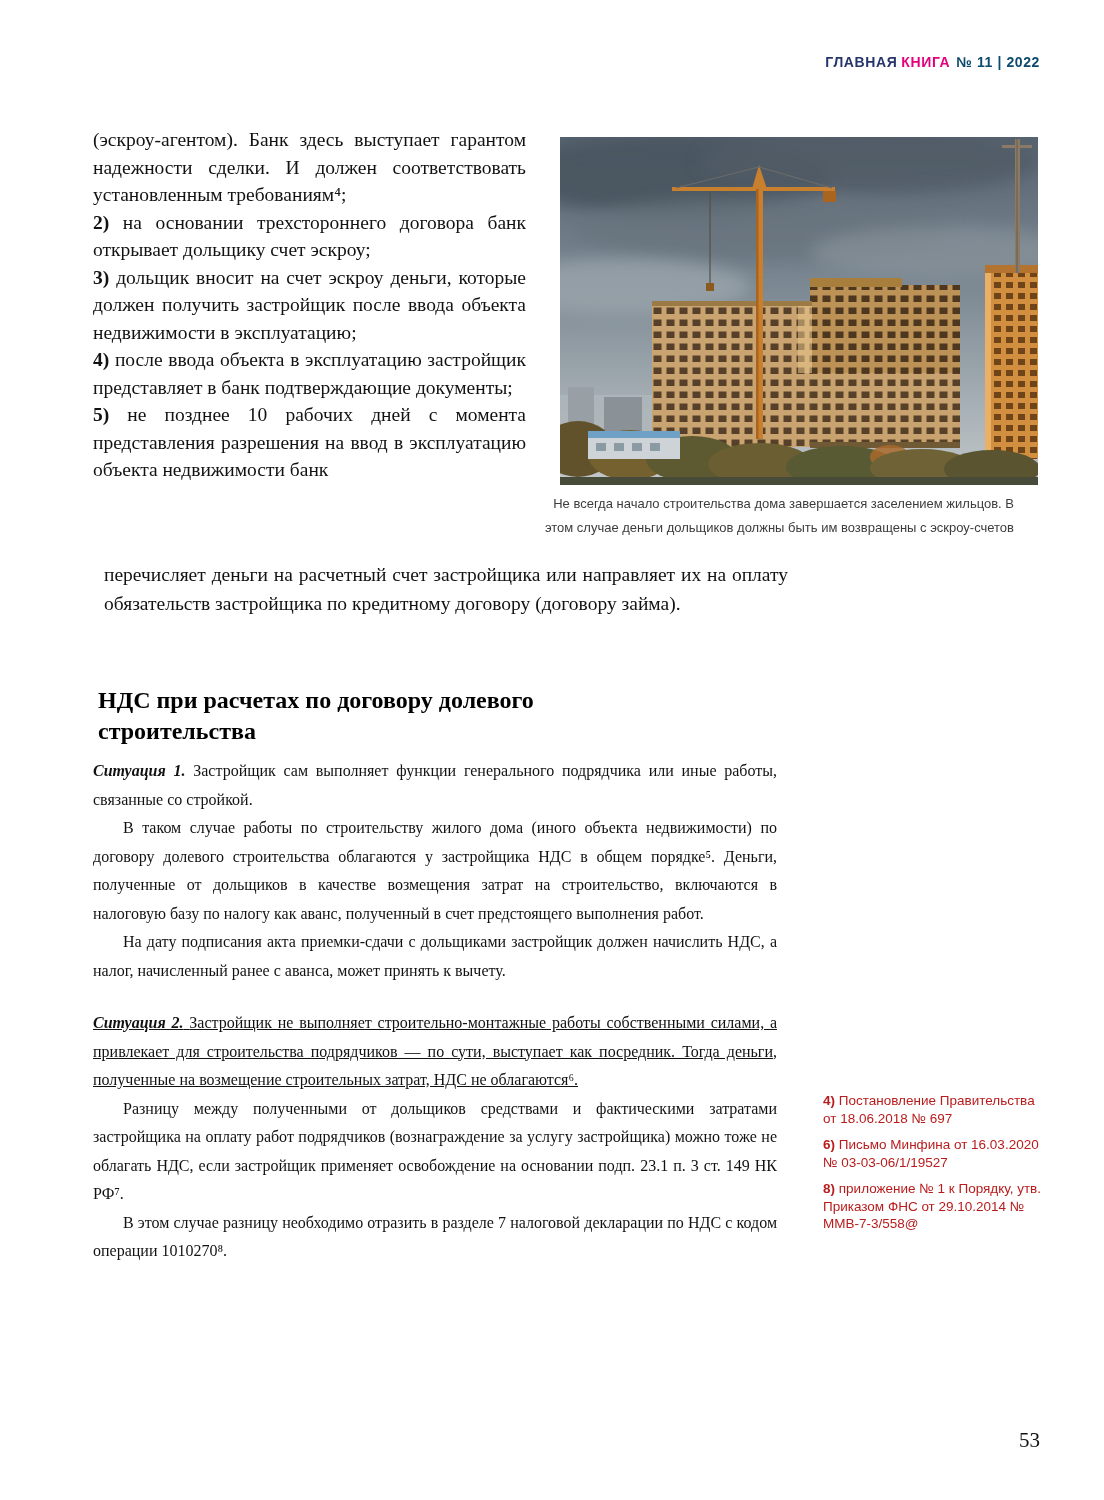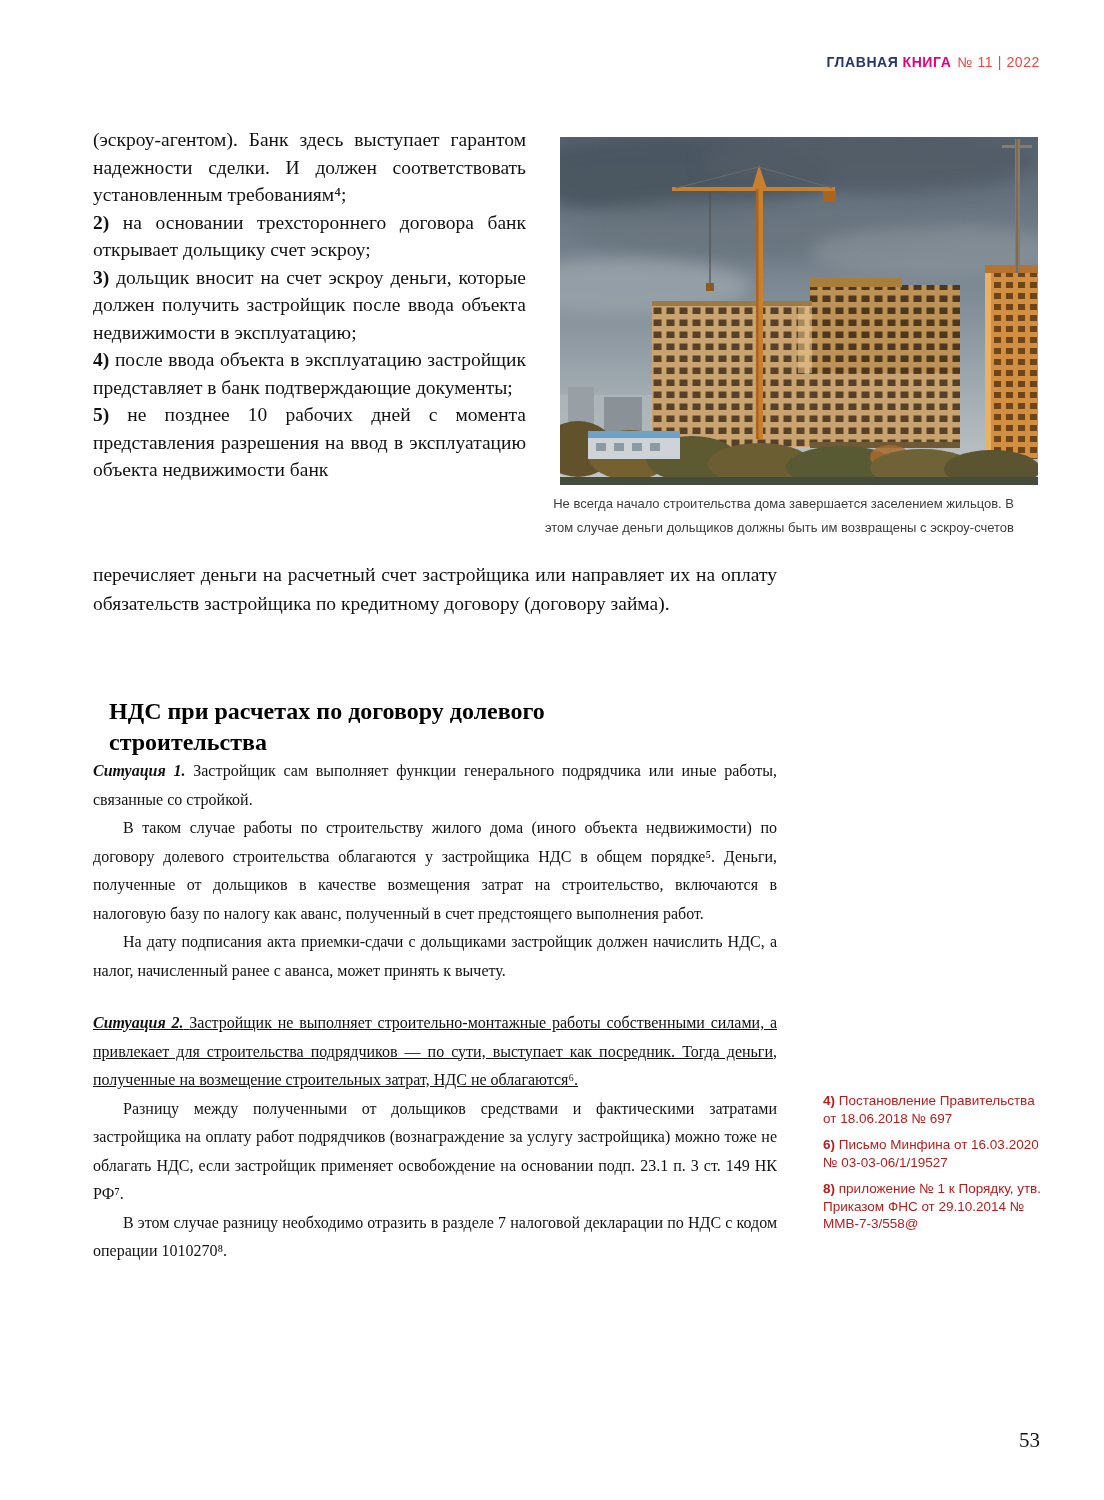--- a/index.html
+++ b/index.html
@@ -10,46 +10,46 @@
   }
 
   
   .masthead {
     position:absolute; top:54px; right:64px;
     font-family:"Liberation Sans","DejaVu Sans",sans-serif;
     font-weight:700; font-size:14px; letter-spacing:.6px; color:#26356b;
     white-space:nowrap;
   }
   .brand-accent { color:#e6007e; margin:0 4px; }
-  .issue { color:#ef4444; margin-left:2px; font-weight:400; }
+  .issue { color:#0c4a6e; margin-left:2px; font-weight:700; }
 
   
   .left-col {
     position:absolute; left:93px; top:126px; width:433px;
     font-size:19.5px; line-height:27.5px; text-align:justify;
   }
   .left-col p { margin:0; }
   .lead-num { font-weight:700; }
 
   .photo { position:absolute; left:560px; top:137px; width:478px; height:348px; margin:0; }
   .photo svg { display:block; width:100%; height:100%; }
 
   .caption {
     position:absolute; left:542px; top:492px; width:472px;
     font-family:"Liberation Sans","DejaVu Sans",sans-serif;
     font-size:13px; line-height:24px; color:#3c3c3c;text-align:right;
   }
 
   .cont {
-    position:absolute; left:93px; top:561px; width:684px;
+    position:absolute; left:104px; top:561px; width:684px;
     font-size:19.5px; line-height:28.5px; text-align:justify;
   }
 
   .section-heading {
-    position:absolute; left:93px; top:680px; width:560px; margin:16px;
+    position:absolute; left:93px; top:680px; width:560px; margin:5px;
     font-size:24px; line-height:31px; font-weight:700; color:#000;
   }
 
   .main-text {
     position:absolute; left:93px; top:757px; width:684px;
     font-size:16px; line-height:28.5px; text-align:justify;
   }
   .main-text p { margin:0; }
   .main-text p.indent { text-indent:30px; }
   .main-text p.gap { margin-top:24px;text-decoration:underline; }

